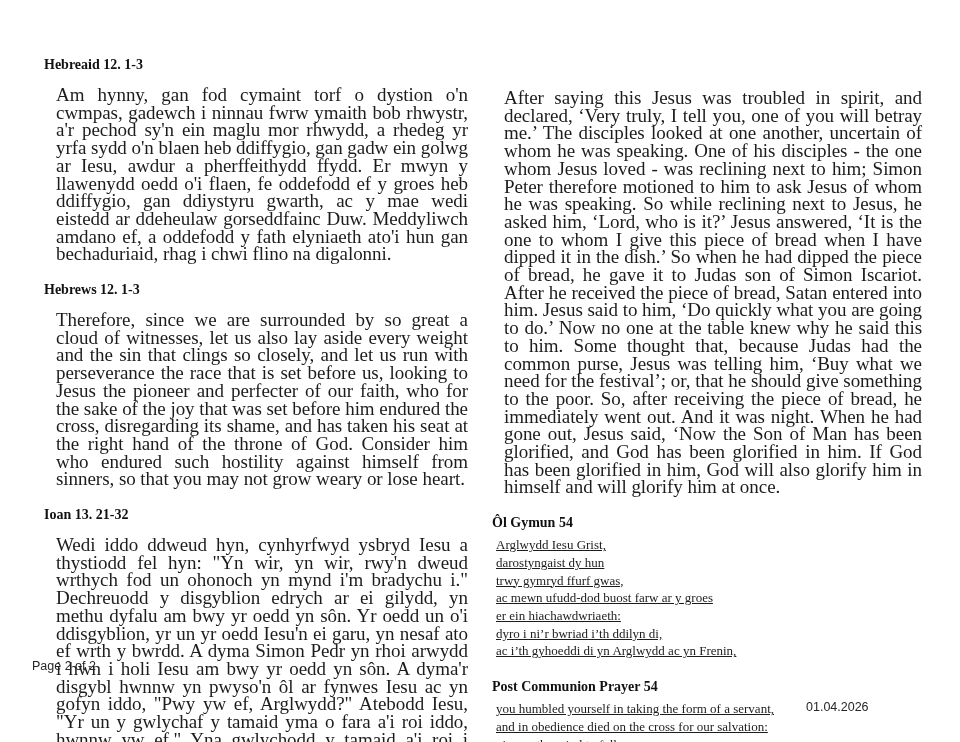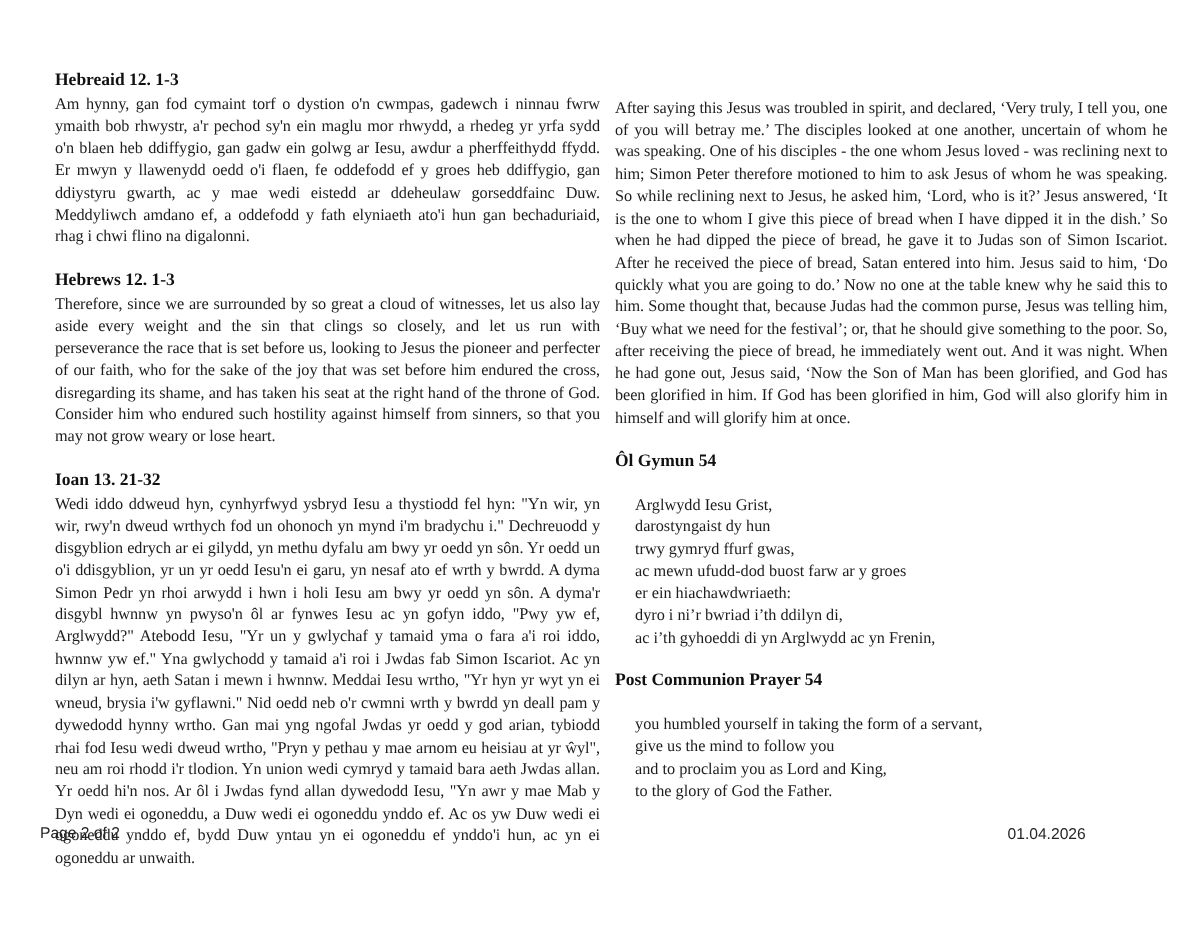--- a/index.html
+++ b/index.html
@@ -33,47 +33,48 @@
     font-size: 14px;
     font-weight: bold;
     line-height: 18px;
     margin: 18px 0 0 0;
     color: #111111;
   }
   .section:first-child .section-heading {
     margin-top: 0;
   }
   .section-body {
-    font-size: 13px;
+    font-size: 19px;
     line-height: 17.7px;
     text-align: justify;
     letter-spacing: -0.05px;
-    margin: 0;
+    margin: 12px;
   }
   .poem {
     font-size: 13px;
     line-height: 17.7px;
-    margin: 16px;
+    margin: 4px;
+    text-decoration: underline;
   }
   .poem-line {
     display: block;
   }
   .footer-pagenum {
     position: absolute;
     left: 32px;
     top: 659px;
     font-family: "Liberation Sans", sans-serif;
     font-size: 12.5px;
     color: #262626;
     text-align: center;
   }
   .footer-date {
     position: absolute;
     left: 806px;
-    top: 660px;
+    top: 700px;
     font-family: "Liberation Sans", sans-serif;
     font-size: 12.5px;
     color: #262626;
   }
 </style>
 </head>
 <body>
 
 <div class="page">
 
@@ -107,20 +108,21 @@
         <span class="poem-line">er ein hiachawdwriaeth:</span>
         <span class="poem-line">dyro i ni’r bwriad i’th ddilyn di,</span>
         <span class="poem-line">ac i’th gyhoeddi di yn Arglwydd ac yn Frenin,</span>
       </div>
     </div>
 
     <div class="section">
       <h2 class="section-heading">Post Communion Prayer 54</h2>
       <div class="poem">
         <span class="poem-line">you humbled yourself in taking the form of a servant,</span>
+        <span class="poem-line">and in obedience died on the cross for our salvation:</span>
         <span class="poem-line">give us the mind to follow you</span>
         <span class="poem-line">and to proclaim you as Lord and King,</span>
         <span class="poem-line">to the glory of God the Father.</span>
       </div>
     </div>
   </div>
 
   <div class="footer-pagenum">Page 2 of 2</div>
   <div class="footer-date">01.04.2026</div>
 

